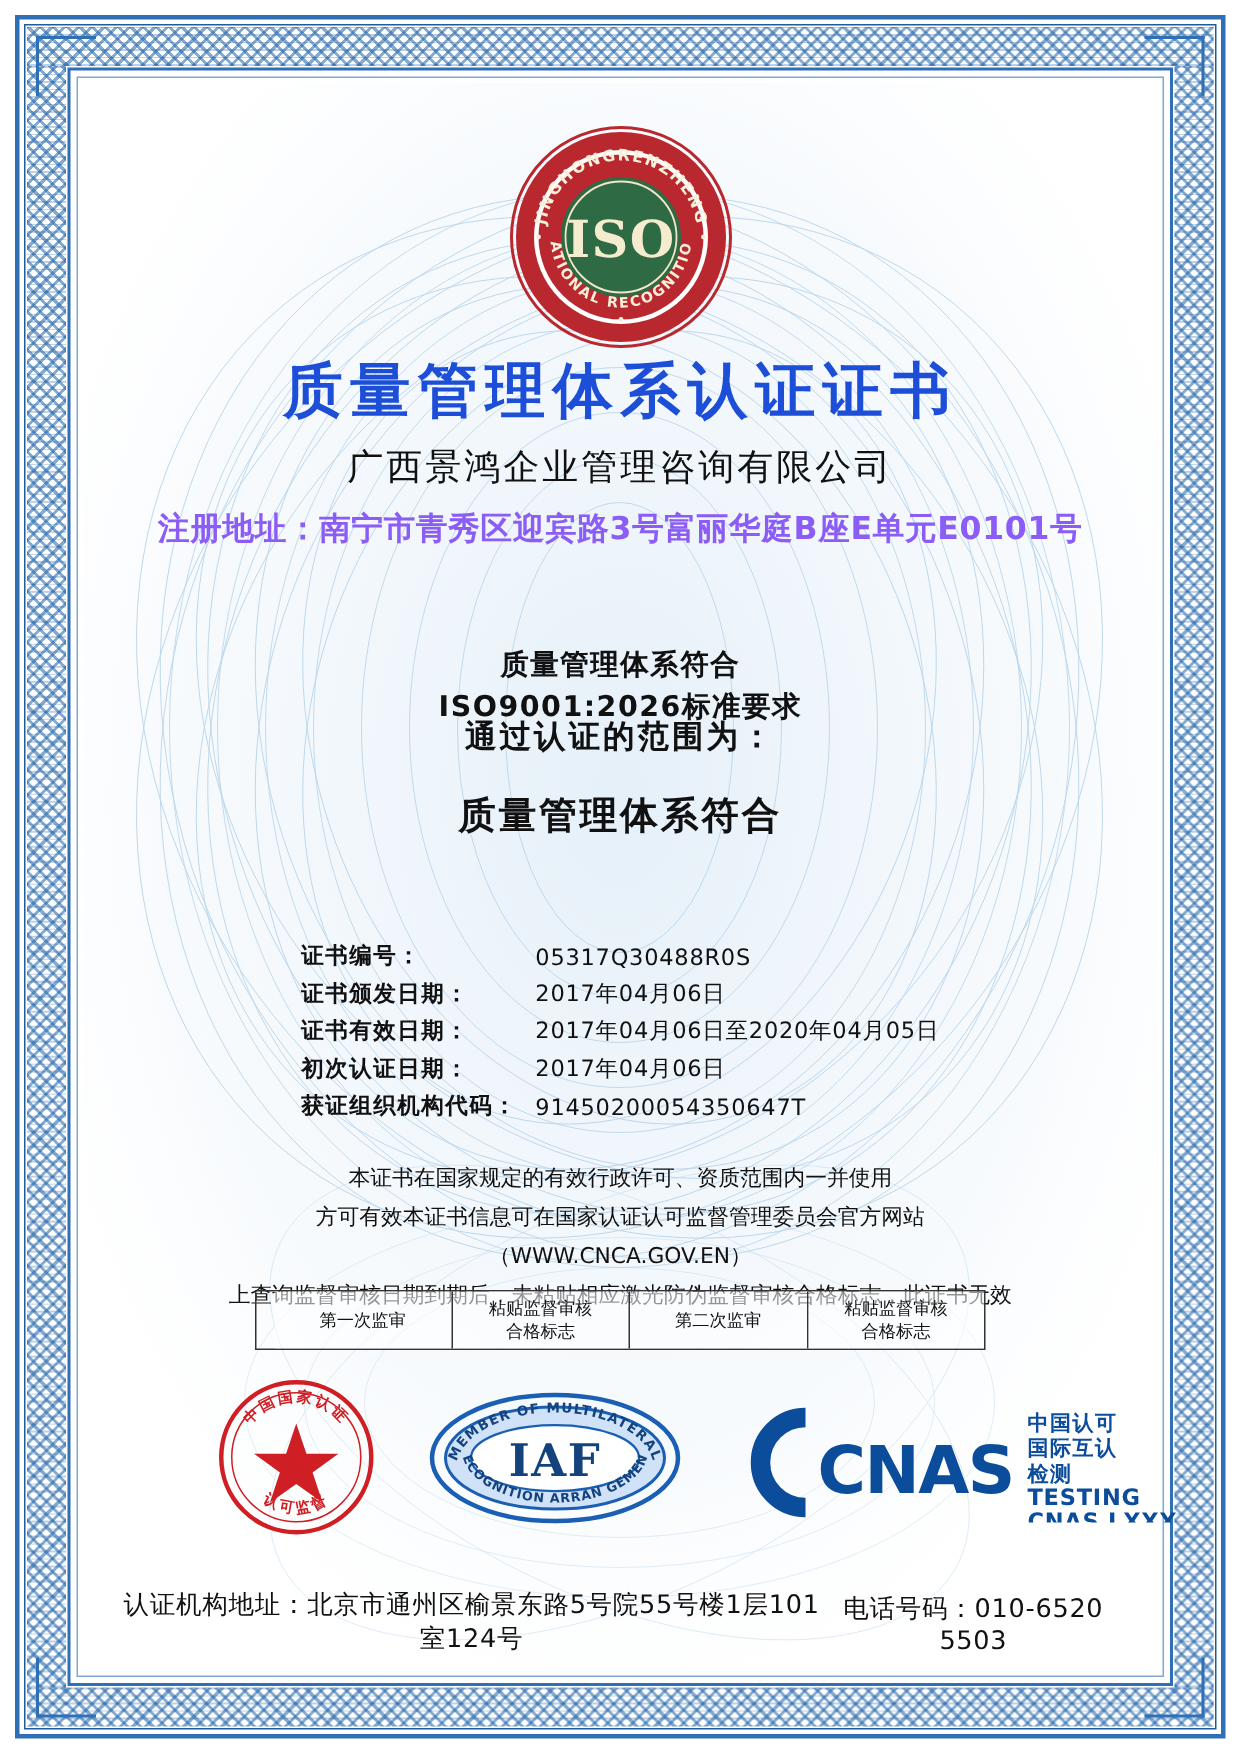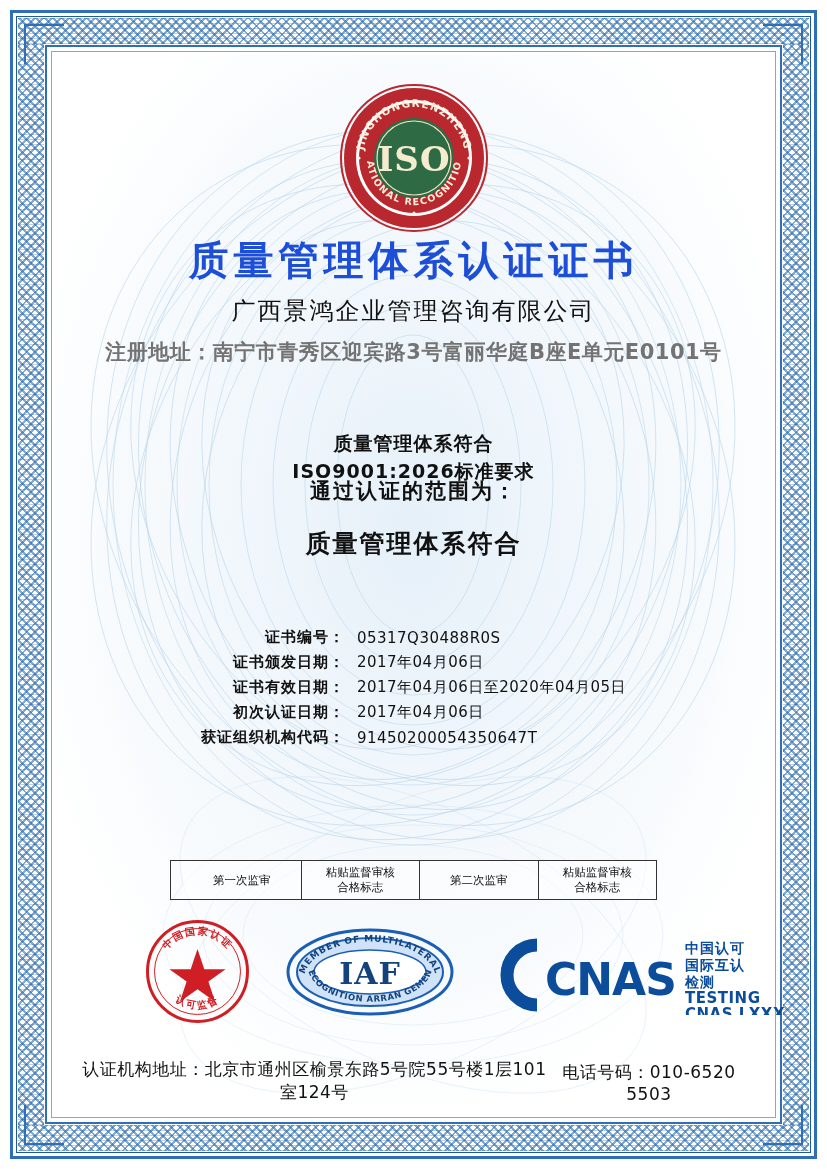--- a/index.html
+++ b/index.html
@@ -118,21 +118,21 @@
     letter-spacing: 2px;
     color: #111;
   }
   .address {
     position: absolute;
     top: 283px; left: 0; right: 0;
     font-family: "DejaVu Sans", sans-serif;
     font-weight: bold;
     font-size: 21px;
     letter-spacing: 0.5px;
-    color: #737373;
+    color: #8b5cf6;
   }
   .standard {
     position: absolute;
     top: 342px; left: 0; right: 0;
     font-family: "DejaVu Sans", sans-serif;
     font-weight: bold;
     font-size: 19px;
     line-height: 28px;
     letter-spacing: 1px;
     color: #111;
@@ -169,21 +169,21 @@
     border-collapse: collapse;
     font-family: "DejaVu Sans", sans-serif;
     font-size: 15px;
     color: #111;
   }
   .details td {
     padding: 3px 0;
     white-space: nowrap;
   }
   .details td.k {
-    text-align: right;
+    text-align: left;
     letter-spacing: 1px;
     font-weight: bold;
     padding-right: 12px;
   }
   .details td.v {
     text-align: left;
     font-weight: normal;
     letter-spacing: 0.5px;
     margin-top: 32px;
   }
@@ -384,20 +384,25 @@
             <td class="v">2017年04月06日</td>
           </tr>
           <tr>
             <td class="k">获证组织机构代码：</td>
             <td class="v">91450200054350647T</td>
           </tr>
         </tbody>
       </table>
     </div>
 
+    <div class="notice">
+      <div>本证书在国家规定的有效行政许可、资质范围内一并使用</div>
+      <div>方可有效本证书信息可在国家认证认可监督管理委员会官方网站（WWW.CNCA.GOV.EN）</div>
+      <div>上查询监督审核日期到期后，未粘贴相应激光防伪监督审核合格标志，此证书无效</div>
+    </div>
 
     <div class="surv">
       <div class="cell">第一次监审</div>
       <div class="cell">粘贴监督审核<br>合格标志</div>
       <div class="cell">第二次监审</div>
       <div class="cell">粘贴监督审核<br>合格标志</div>
     </div>
 
     <div class="logos">
 

